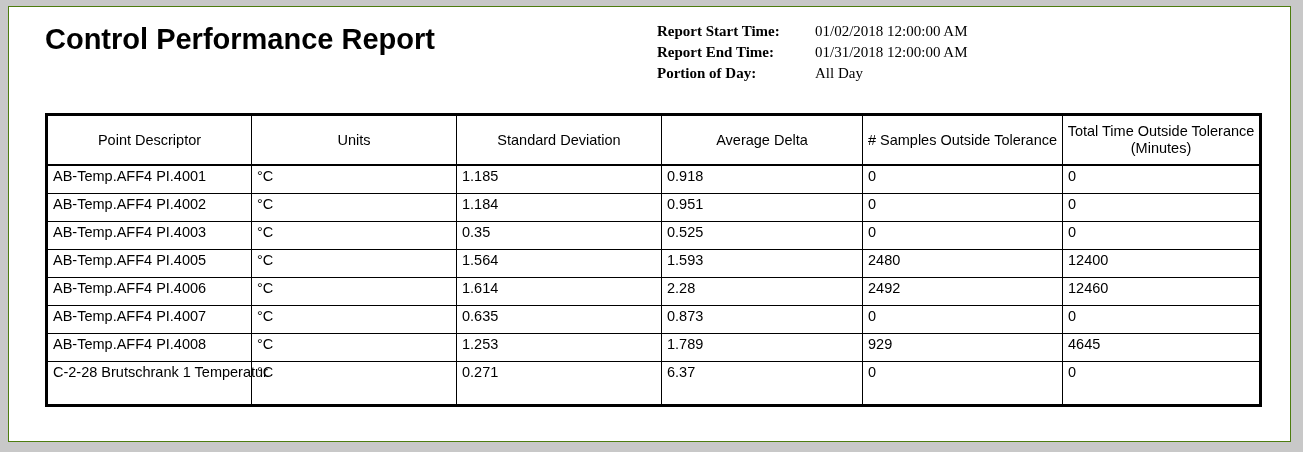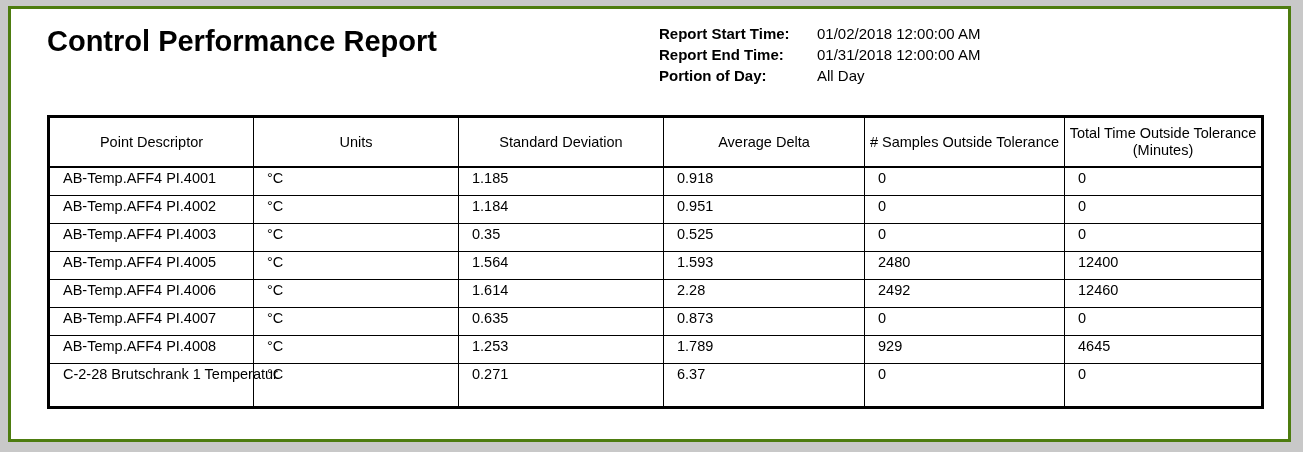--- a/index.html
+++ b/index.html
@@ -14,41 +14,41 @@
     overflow: hidden;
   }
   .page {
     position: absolute;
     left: 8px;
     top: 6px;
     width: 1283px;
     height: 436px;
     background: #ffffff;
     box-sizing: border-box;
-    border: 3px solid #4d7c0f;
+    border: 1px solid #4d7c0f;
   }
   .header {
     position: relative;
     height: 92px;
   }
   .report-title {
     position: absolute;
     left: 36px;
     top: 16px;
     font-size: 29px;
     font-weight: bold;
     color: #000;
     letter-spacing: 0px;
     font-family: "Liberation Sans", sans-serif;
   }
   .meta {
     position: absolute;
     left: 648px;
     top: 16px;
-    font-family: Liberation Sans, sans-serif;
+    font-family: Liberation Serif, serif;
     font-size: 15px;
     color: #000;
   }
   .meta-row {
     display: flex;
     align-items: baseline;
     height: 21px;
   }
   .meta-label {
     font-weight: bold;
@@ -82,21 +82,21 @@
   table.report thead th {
     text-align: center;
     height: 44px;
     vertical-align: middle;
     padding: 2px 4px;
     line-height: 1.15;
     border-bottom: 2px solid #000;
   }
   table.report tbody td {
     height: 23px;
-    padding: 2px 5px 2px 13px;
+    padding: 2px 5px 2px 5px;
     line-height: 1.12;
     white-space: nowrap;
   }
   table.report tbody tr.tall td {
     height: 38px;
   }
   td.wrapcell {
     white-space: normal;
   }
   col.c0 { width: 205px; }

